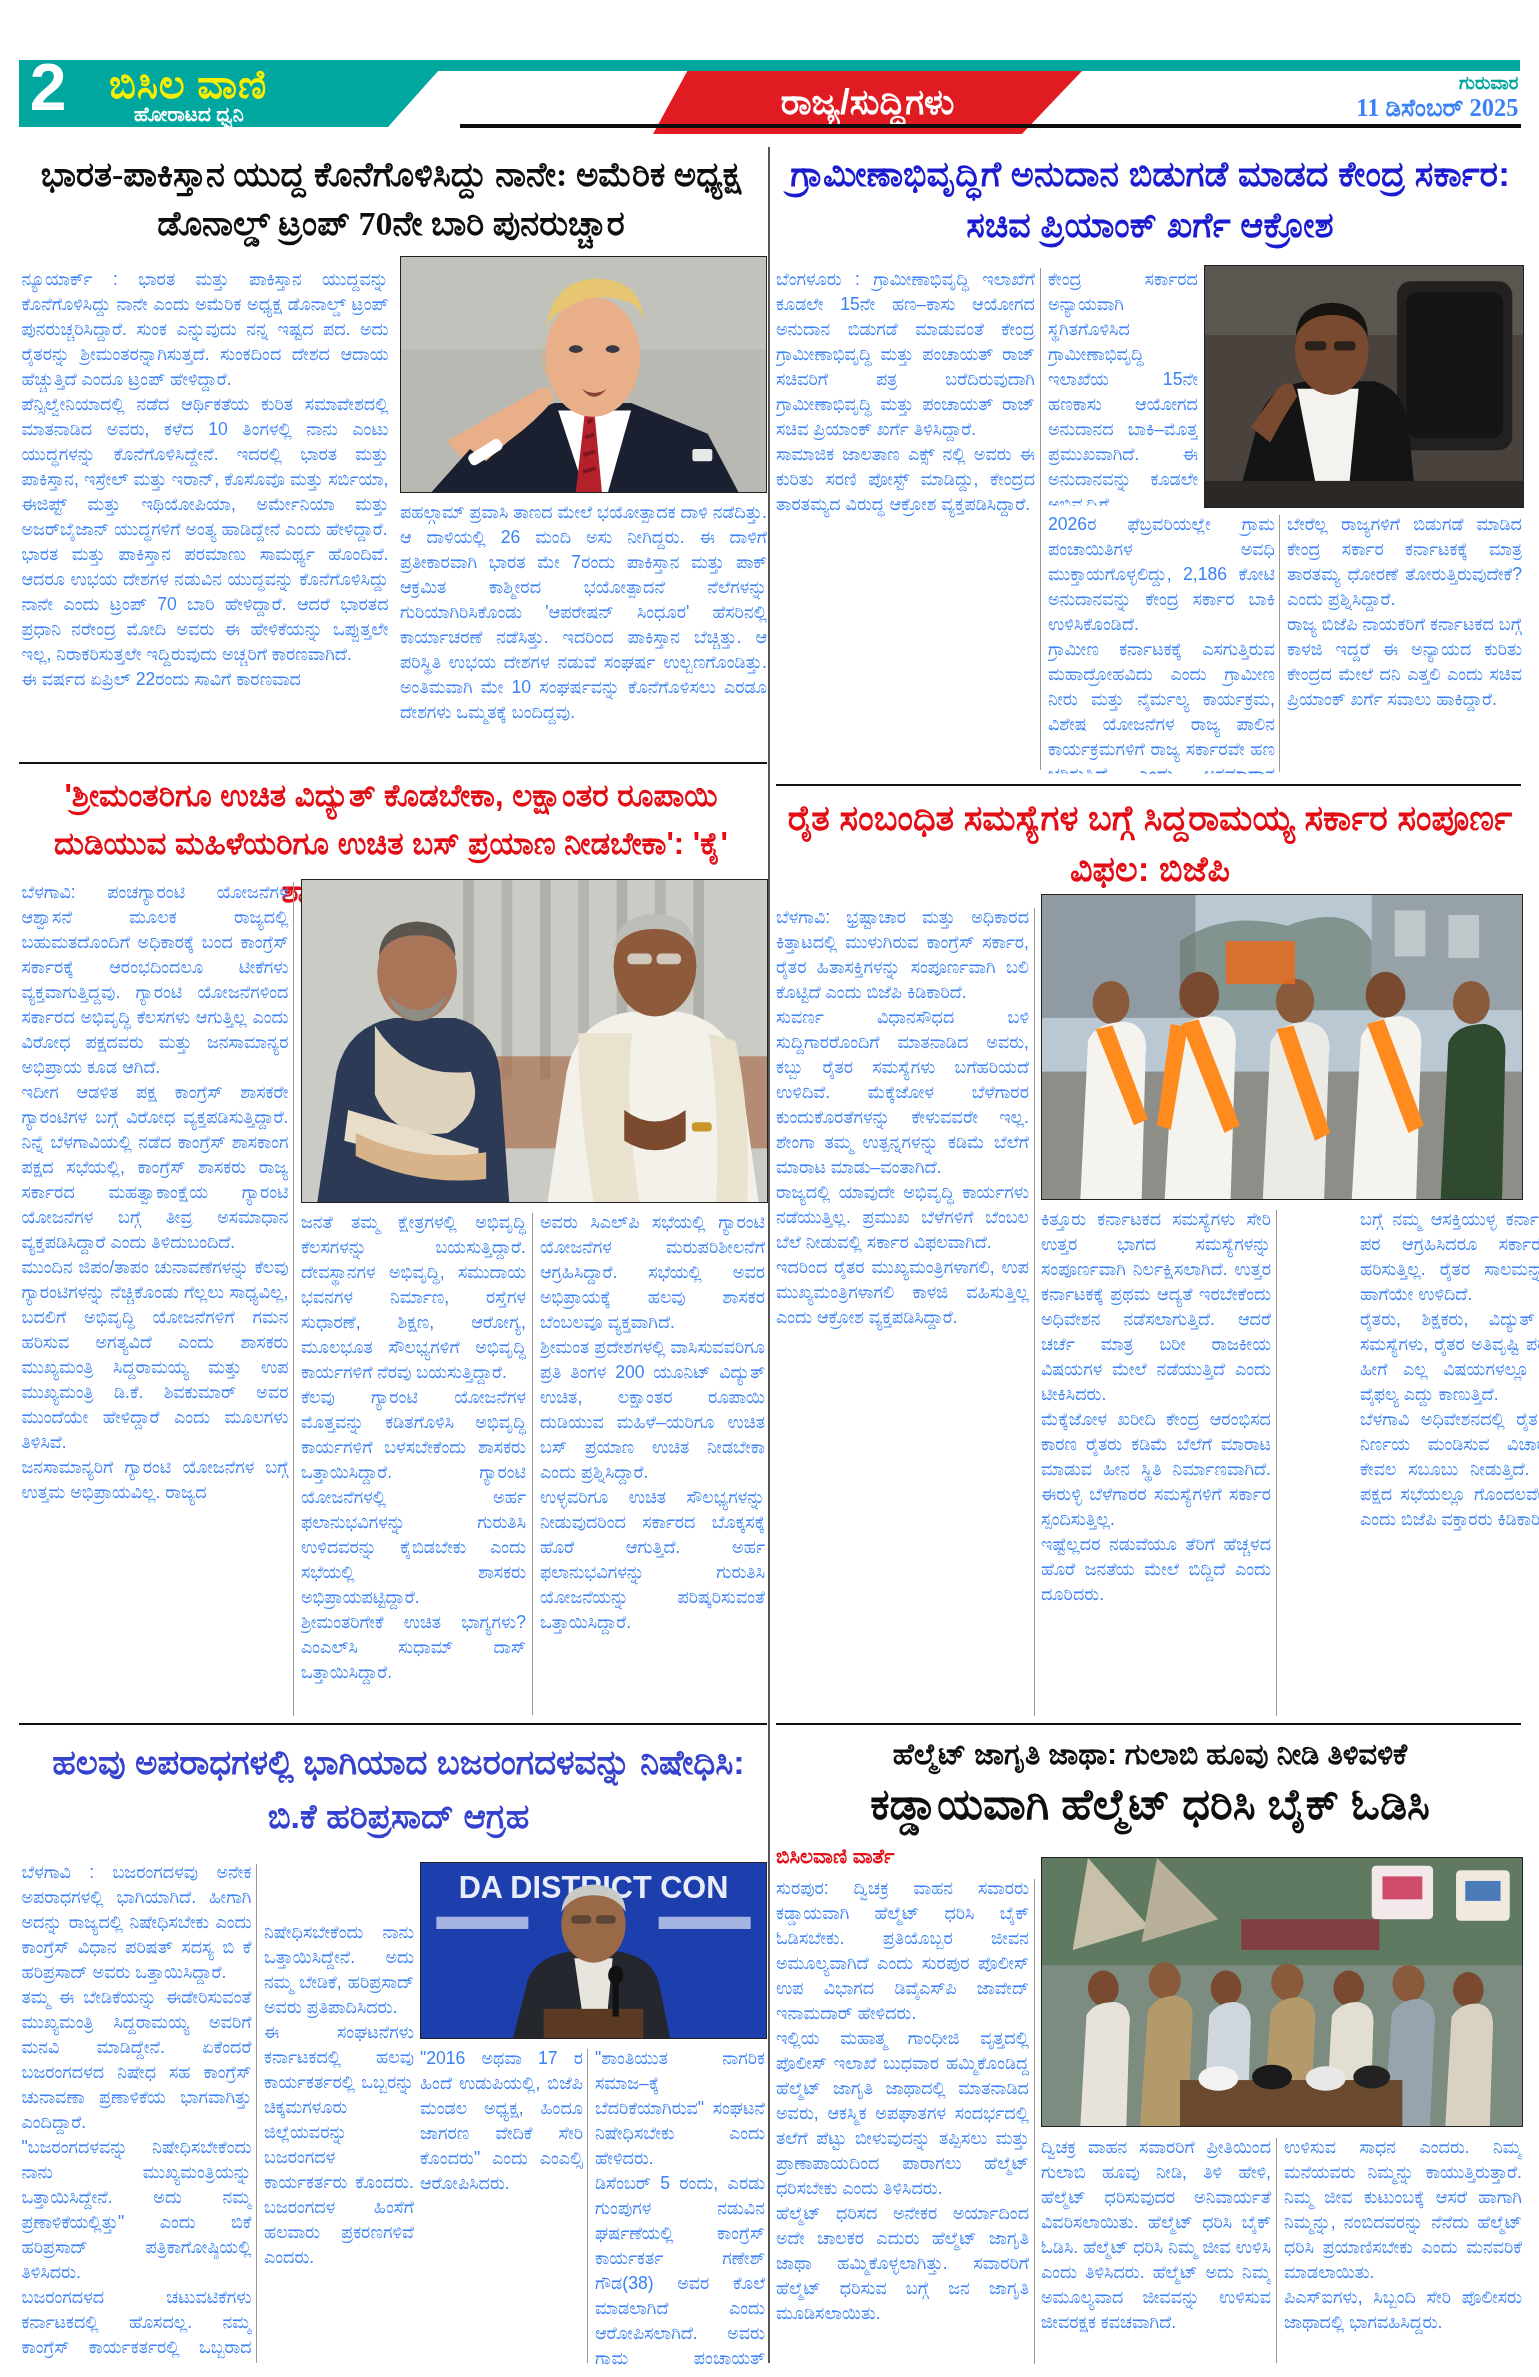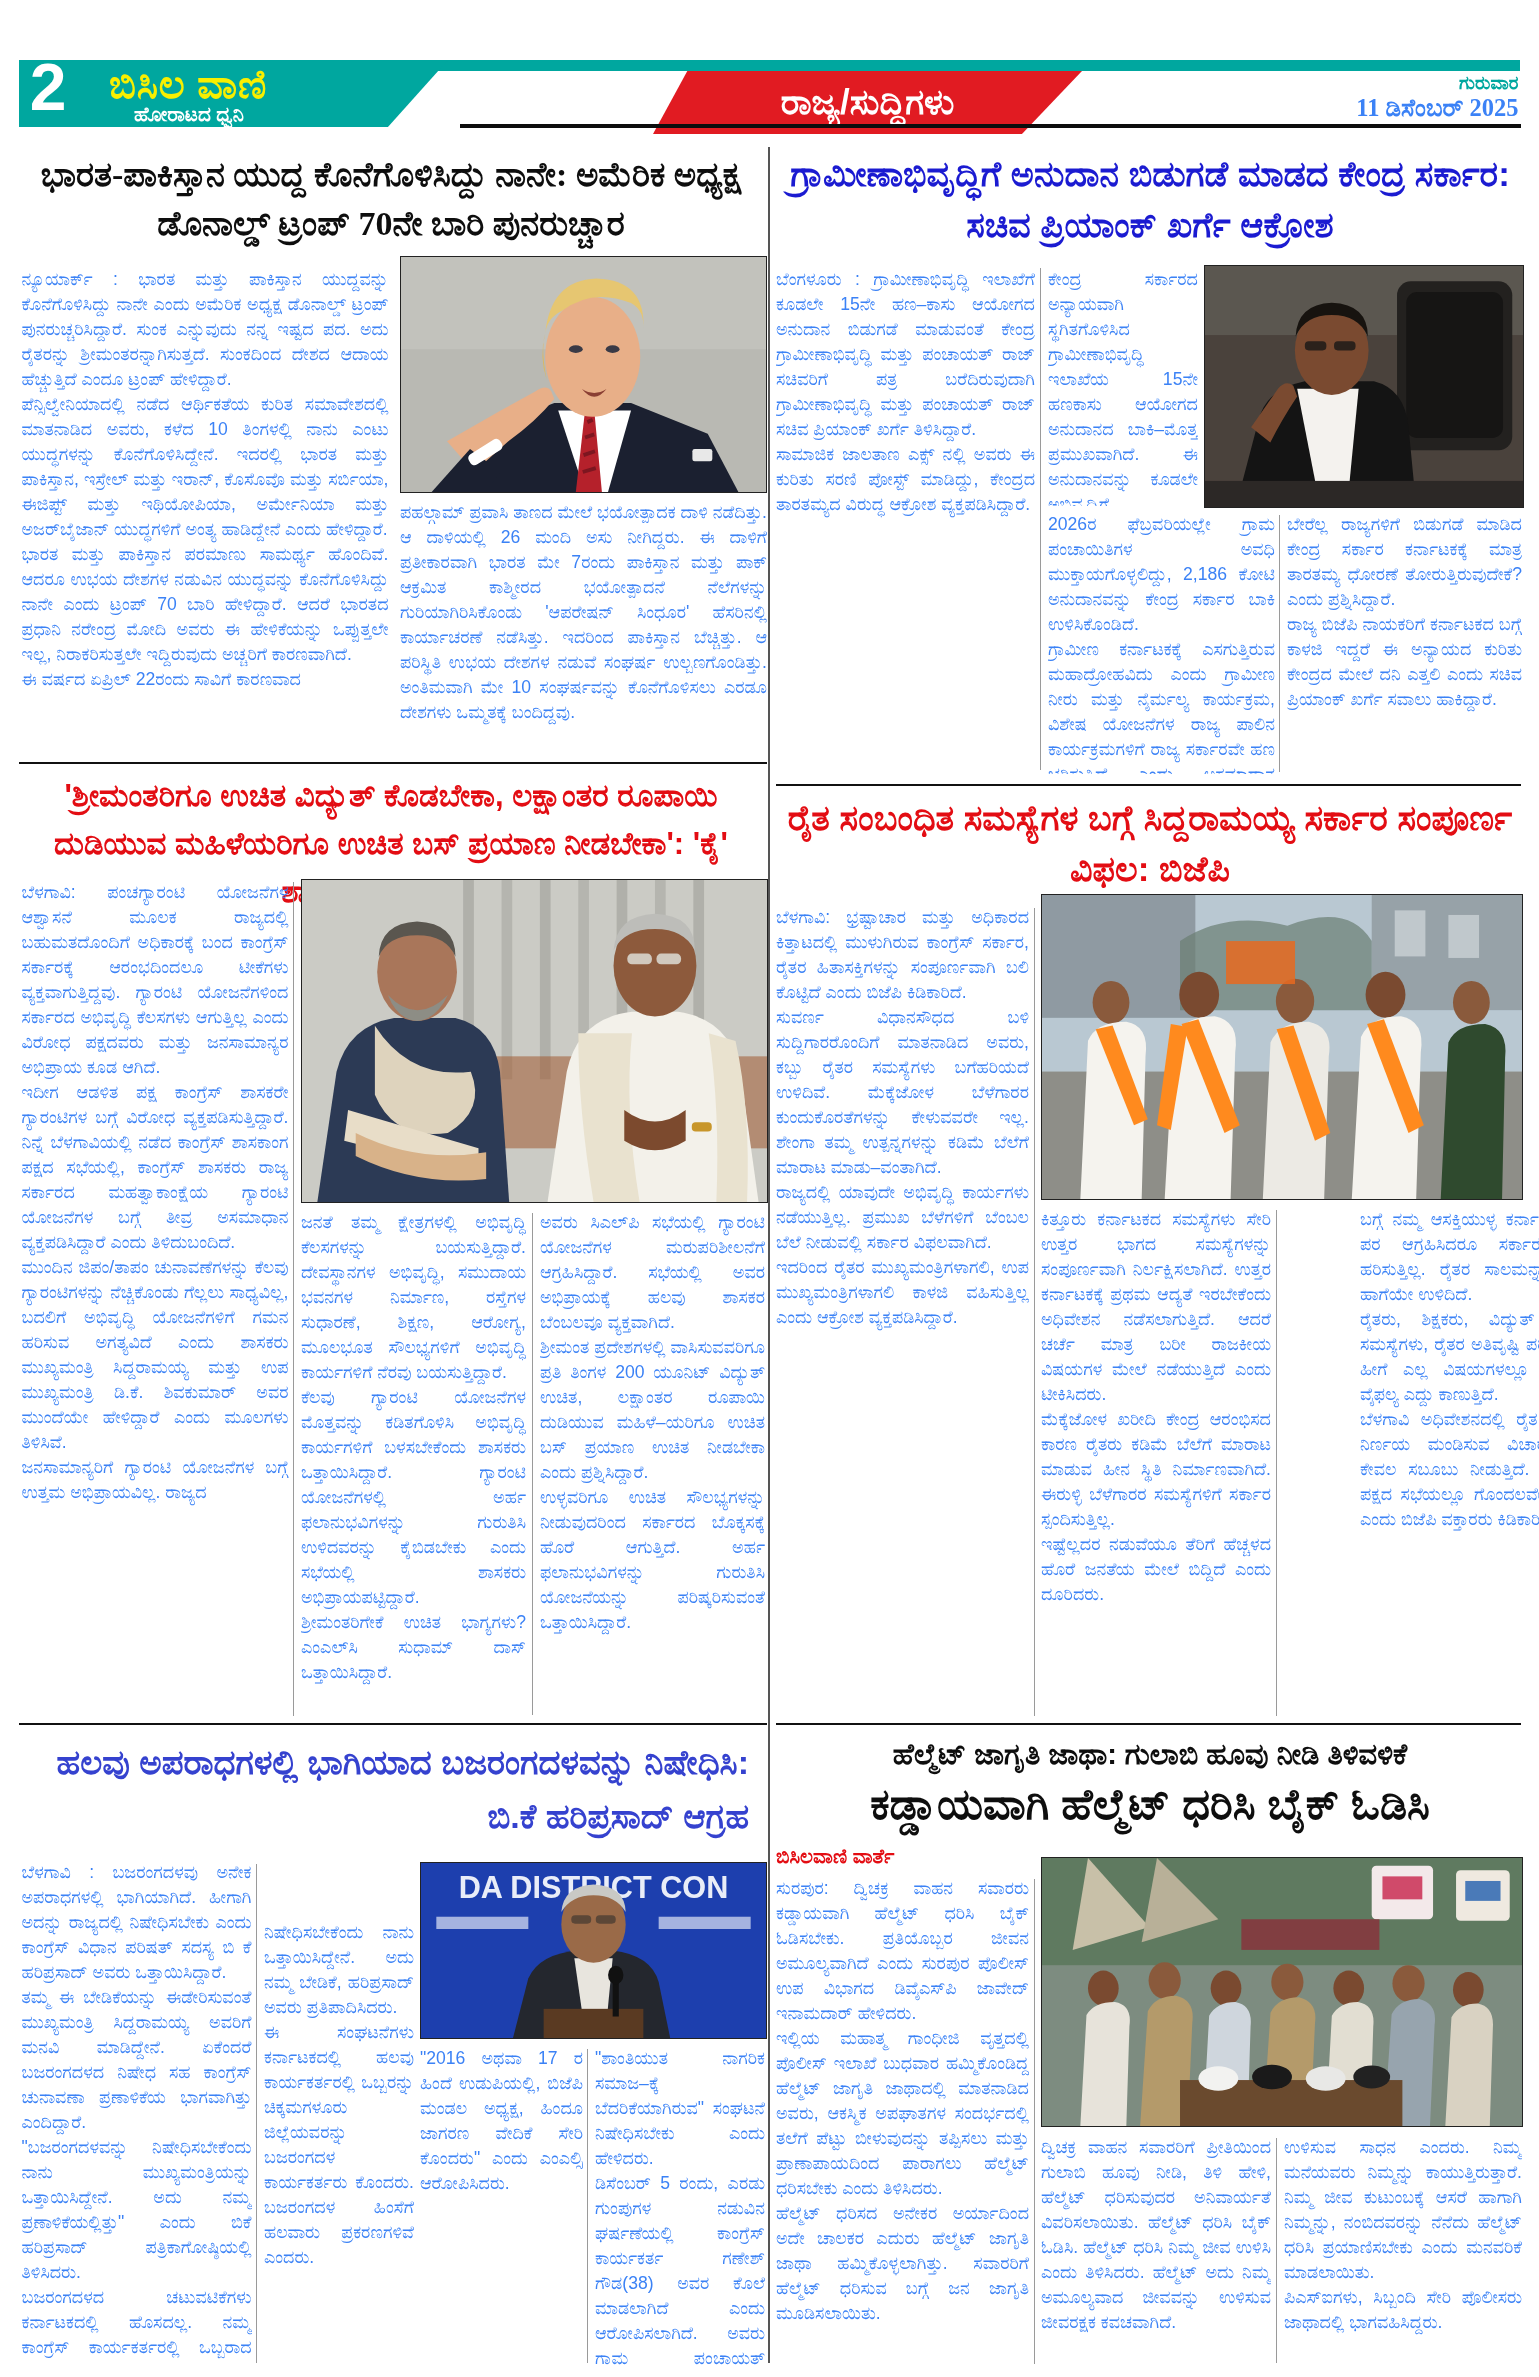--- a/index.html
+++ b/index.html
@@ -229,21 +229,21 @@
 ಮೆಕ್ಕೆಜೋಳ ಖರೀದಿ ಕೇಂದ್ರ ಆರಂಭಿಸದ ಕಾರಣ ರೈತರು ಕಡಿಮೆ ಬೆಲೆಗೆ ಮಾರಾಟ ಮಾಡುವ ಹೀನ ಸ್ಥಿತಿ ನಿರ್ಮಾಣವಾಗಿದೆ. ಈರುಳ್ಳಿ ಬೆಳೆಗಾರರ ಸಮಸ್ಯೆಗಳಿಗೆ ಸರ್ಕಾರ ಸ್ಪಂದಿಸುತ್ತಿಲ್ಲ.
 ಇಷ್ಟೆಲ್ಲದರ ನಡುವೆಯೂ ತೆರಿಗೆ ಹೆಚ್ಚಳದ ಹೊರೆ ಜನತೆಯ ಮೇಲೆ ಬಿದ್ದಿದೆ ಎಂದು ದೂರಿದರು.</div>
   <div class="colrule" style="left:1276px;top:1210px;height:506px;"></div>
   <div class="bodycol" style="left:1360px;top:1207px;width:238px;height:509px;">ಬಗ್ಗೆ ನಮ್ಮ ಆಸಕ್ತಿಯುಳ್ಳ ಕರ್ನಾಟಕ ರೈತರ ಪರ ಆಗ್ರಹಿಸಿದರೂ ಸರ್ಕಾರ ಗಮನ ಹರಿಸುತ್ತಿಲ್ಲ. ರೈತರ ಸಾಲಮನ್ನಾ ಬೇಡಿಕೆ ಹಾಗೆಯೇ ಉಳಿದಿದೆ.
 ರೈತರು, ಶಿಕ್ಷಕರು, ವಿದ್ಯುತ್ ನೌಕರರ ಸಮಸ್ಯೆಗಳು, ರೈತರ ಅತಿವೃಷ್ಟಿ ಪರಿಹಾರ — ಹೀಗೆ ಎಲ್ಲ ವಿಷಯಗಳಲ್ಲೂ ಸರ್ಕಾರದ ವೈಫಲ್ಯ ಎದ್ದು ಕಾಣುತ್ತಿದೆ.
 ಬೆಳಗಾವಿ ಅಧಿವೇಶನದಲ್ಲಿ ರೈತ ವಿರೋಧಿ ನಿರ್ಣಯ ಮಂಡಿಸುವ ವಿಚಾರದ ಬಗ್ಗೆ ಕೇವಲ ಸಬೂಬು ನೀಡುತ್ತಿದೆ. ಶಾಸಕಾಂಗ ಪಕ್ಷದ ಸಭೆಯಲ್ಲೂ ಗೊಂದಲವೇ ತುಂಬಿದೆ ಎಂದು ಬಿಜೆಪಿ ವಕ್ತಾರರು ಕಿಡಿಕಾರಿದ್ದಾರೆ.</div>
 
   <div class="hdiv" style="left:19px;top:1723px;width:748px;"></div>
   <div class="hdiv" style="left:776px;top:1723px;width:745px;"></div>
 
-  <div class="headline hl-blue2" style="left:10px;top:1735px;width:739px;font-size:34px;line-height:1.6;text-align:right;">ಹಲವು ಅಪರಾಧಗಳಲ್ಲಿ ಭಾಗಿಯಾದ ಬಜರಂಗದಳವನ್ನು ನಿಷೇಧಿಸಿ: ಬಿ.ಕೆ ಹರಿಪ್ರಸಾದ್ ಆಗ್ರಹ</div>
+  <div class="headline hl-blue2" style="left:29px;top:1735px;width:739px;font-size:34px;line-height:1.6;">ಹಲವು ಅಪರಾಧಗಳಲ್ಲಿ ಭಾಗಿಯಾದ ಬಜರಂಗದಳವನ್ನು ನಿಷೇಧಿಸಿ: ಬಿ.ಕೆ ಹರಿಪ್ರಸಾದ್ ಆಗ್ರಹ</div>
 
   <div class="bodycol" style="left:21.5px;top:1860px;width:230px;height:506px;">ಬೆಳಗಾವಿ : ಬಜರಂಗದಳವು ಅನೇಕ ಅಪರಾಧಗಳಲ್ಲಿ ಭಾಗಿಯಾಗಿದೆ. ಹೀಗಾಗಿ ಅದನ್ನು ರಾಜ್ಯದಲ್ಲಿ ನಿಷೇಧಿಸಬೇಕು ಎಂದು ಕಾಂಗ್ರೆಸ್ ವಿಧಾನ ಪರಿಷತ್ ಸದಸ್ಯ ಬಿ ಕೆ ಹರಿಪ್ರಸಾದ್ ಅವರು ಒತ್ತಾಯಿಸಿದ್ದಾರೆ.
 ತಮ್ಮ ಈ ಬೇಡಿಕೆಯನ್ನು ಈಡೇರಿಸುವಂತೆ ಮುಖ್ಯಮಂತ್ರಿ ಸಿದ್ದರಾಮಯ್ಯ ಅವರಿಗೆ ಮನವಿ ಮಾಡಿದ್ದೇನೆ. ಏಕೆಂದರೆ ಬಜರಂಗದಳದ ನಿಷೇಧ ಸಹ ಕಾಂಗ್ರೆಸ್ ಚುನಾವಣಾ ಪ್ರಣಾಳಿಕೆಯ ಭಾಗವಾಗಿತ್ತು ಎಂದಿದ್ದಾರೆ.
 "ಬಜರಂಗದಳವನ್ನು ನಿಷೇಧಿಸಬೇಕೆಂದು ನಾನು ಮುಖ್ಯಮಂತ್ರಿಯನ್ನು ಒತ್ತಾಯಿಸಿದ್ದೇನೆ. ಅದು ನಮ್ಮ ಪ್ರಣಾಳಿಕೆಯಲ್ಲಿತ್ತು" ಎಂದು ಬಿಕೆ ಹರಿಪ್ರಸಾದ್ ಪತ್ರಿಕಾಗೋಷ್ಠಿಯಲ್ಲಿ ತಿಳಿಸಿದರು.
 ಬಜರಂಗದಳದ ಚಟುವಟಿಕೆಗಳು ಕರ್ನಾಟಕದಲ್ಲಿ ಹೊಸದಲ್ಲ. ನಮ್ಮ ಕಾಂಗ್ರೆಸ್ ಕಾರ್ಯಕರ್ತರಲ್ಲಿ ಒಬ್ಬರಾದ ಗಣೇಶ್ ಗೌಡ ಅವರ ಕೊಲೆ ಜಿಲ್ಲೆಯಲ್ಲಿ ಮಾಡಲಾಯಿತು. ಅವರನ್ನು ಬಜರಂಗದಳ ಕಾರ್ಯಕರ್ತರೇ ಕೊಂದರು. ಇವರು ಕೊಲೆ ಪ್ರಕರಣಗಳಲ್ಲಿ ಭಾಗಿಯಾಗಿದ್ದಾರೆ" ಎಂದು ಹರಿಪ್ರಸಾದ್ ಆರೋಪಿಸಿದರು.</div>
   <div class="colrule" style="left:256px;top:1864px;height:499px;"></div>
   <div class="bodycol" style="left:264px;top:1920px;width:150px;height:506px;">ನಿಷೇಧಿಸಬೇಕೆಂದು ನಾನು ಒತ್ತಾಯಿಸಿದ್ದೇನೆ. ಅದು ನಮ್ಮ ಬೇಡಿಕೆ, ಹರಿಪ್ರಸಾದ್ ಅವರು ಪ್ರತಿಪಾದಿಸಿದರು.
 ಈ ಸಂಘಟನೆಗಳು ಕರ್ನಾಟಕದಲ್ಲಿ ಹಲವು ಕಾರ್ಯಕರ್ತರಲ್ಲಿ ಒಬ್ಬರನ್ನು ಚಿಕ್ಕಮಗಳೂರು ಜಿಲ್ಲೆಯವರನ್ನು ಬಜರಂಗದಳ ಕಾರ್ಯಕರ್ತರು ಕೊಂದರು. ಬಜರಂಗದಳ ಹಿಂಸೆಗೆ ಹಲವಾರು ಪ್ರಕರಣಗಳಿವೆ ಎಂದರು.</div>
 
   <div class="photo" style="left:420px;top:1862px;width:345px;height:175px;">

